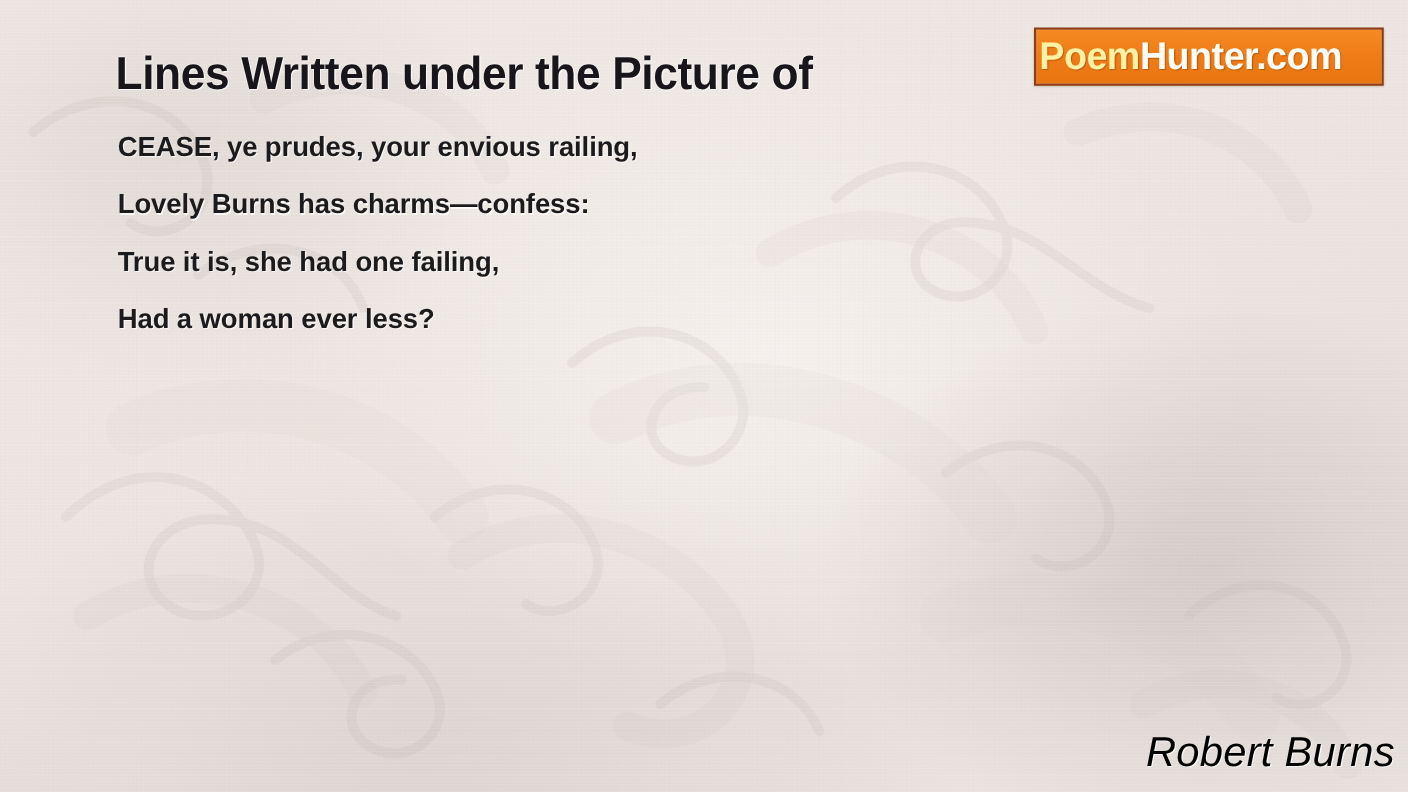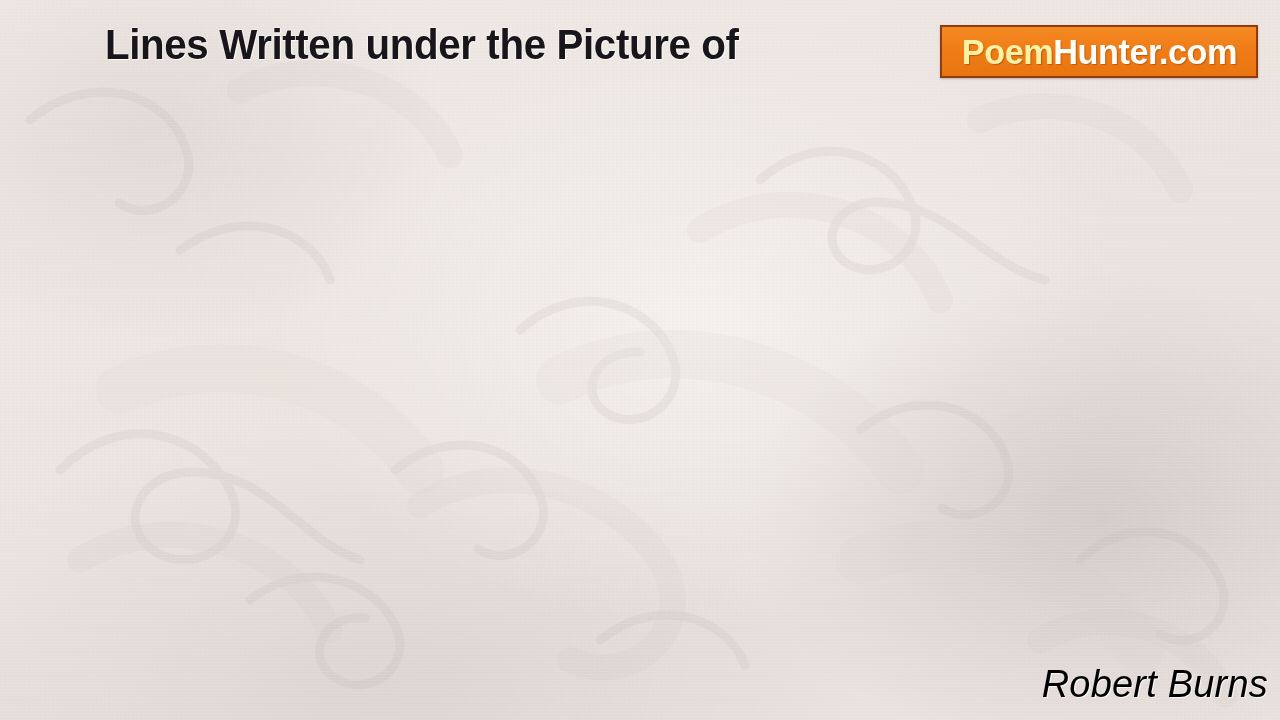--- a/index.html
+++ b/index.html
@@ -49,21 +49,21 @@
   }
 
   
   .title-row {
     position: absolute;
     left: 105px;
     top: 24px;
     right: 18px;
     height: 64px;
     display: flex;
-    align-items: flex-start;
+    align-items: flex-end;
     gap: 0px;
   }
   .poem-title {
     font-size: 42px;
     font-weight: 700;
     letter-spacing: -0.4px;
     color: #18161a;
     white-space: nowrap;
     line-height: 1;
     text-shadow:
@@ -79,21 +79,20 @@
     position: absolute;
     left: 940px;
     top: 25px;
     width: 318px;
     height: 53px;
     box-sizing: border-box;
     border: 2px solid #8f3b14;
     background: linear-gradient(180deg, #f58a22 0%, #f07c17 48%, #e97510 100%);
     display: flex;
     align-items: center;
-    justify-content: center;
     box-shadow: 0 1px 2px rgba(120,80,50,0.35);
   }
   .logo-text {
     font-size: 35px;
     font-weight: 700;
     line-height: 1;
     white-space: nowrap;
     letter-spacing: -0.5px;
     transform: scaleX(0.98);
   }
@@ -176,16 +175,22 @@
   <div class="bg-vignette"></div>
 
   <div class="title-row">
     <div class="poem-title">Lines Written under the Picture of</div>
   </div>
 
   <div class="logo-badge">
     <span class="logo-text"><span class="logo-poem">Poem</span><span class="logo-hunter">Hunter.com</span></span>
   </div>
 
+  <div class="poem-body">
+    <div class="poem-line">CEASE, ye prudes, your envious railing,</div>
+    <div class="poem-line">Lovely Burns has charms—confess:</div>
+    <div class="poem-line">True it is, she had one failing,</div>
+    <div class="poem-line">Had a woman ever less?</div>
+  </div>
 
   <div class="author">Robert Burns</div>
 
 </div>
 
 </body></html>

